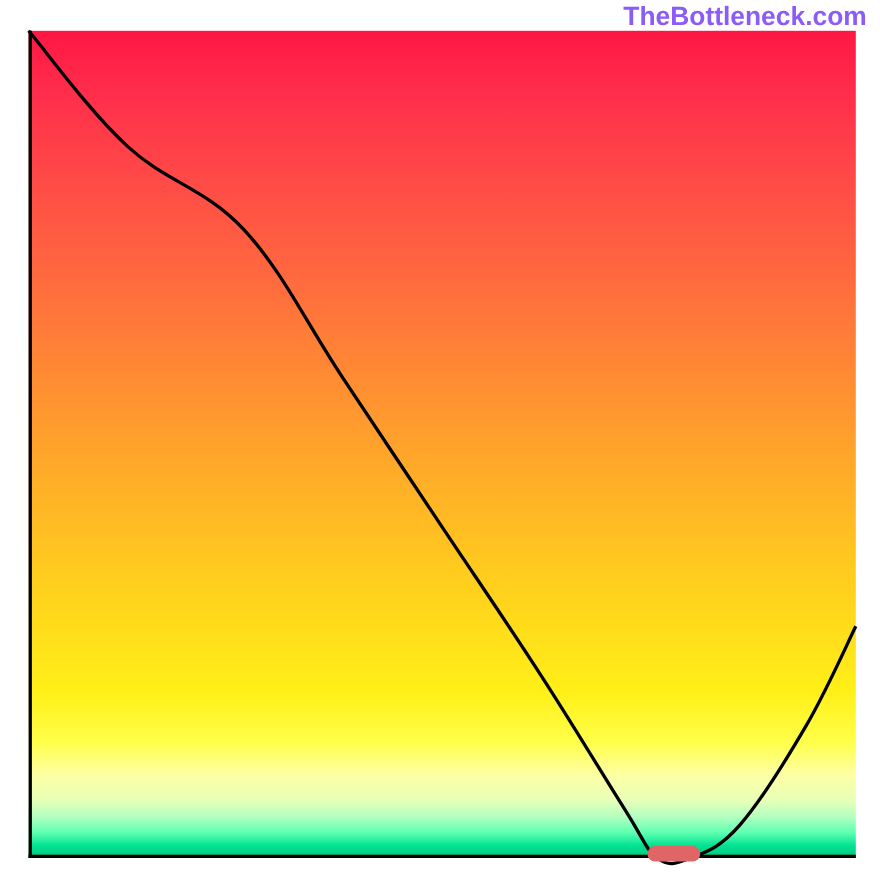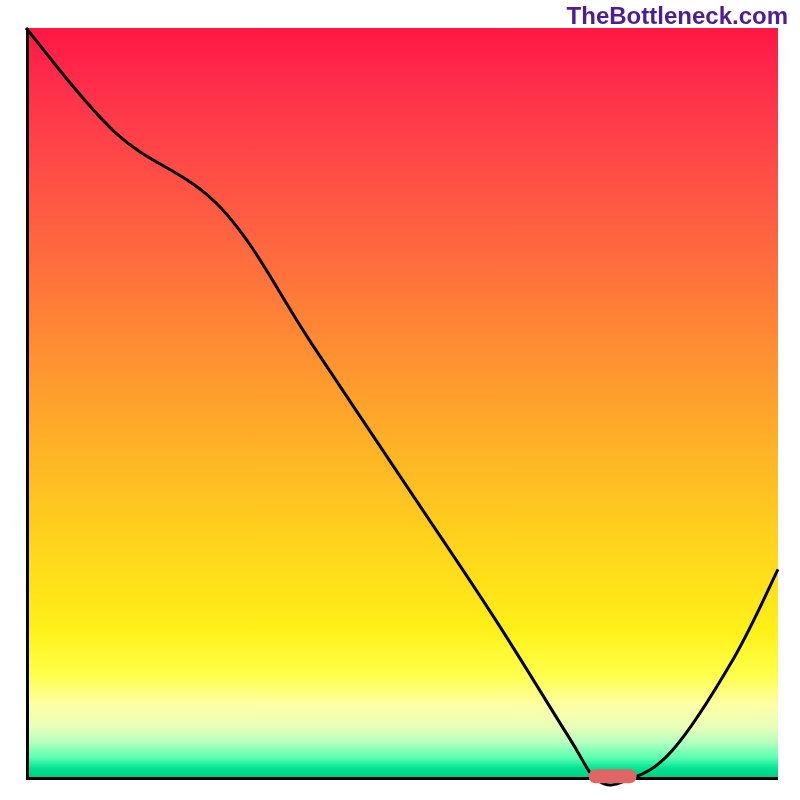--- a/index.html
+++ b/index.html
@@ -15,21 +15,21 @@
     width: 800px;
     height: 800px;
   }
   .watermark {
     position: absolute;
     top: 2px;
     right: 12px;
     font-family: Arial, Helvetica, sans-serif;
     font-size: 24px;
     font-weight: 600;
-    color: #4c1d95;
+    color: #8b5cf6;
     letter-spacing: 0px;
   }
   .plot-area {
     position: absolute;
     left: 26px;
     top: 28px;
     width: 752px;
     height: 752px;
     box-sizing: border-box;
   }

